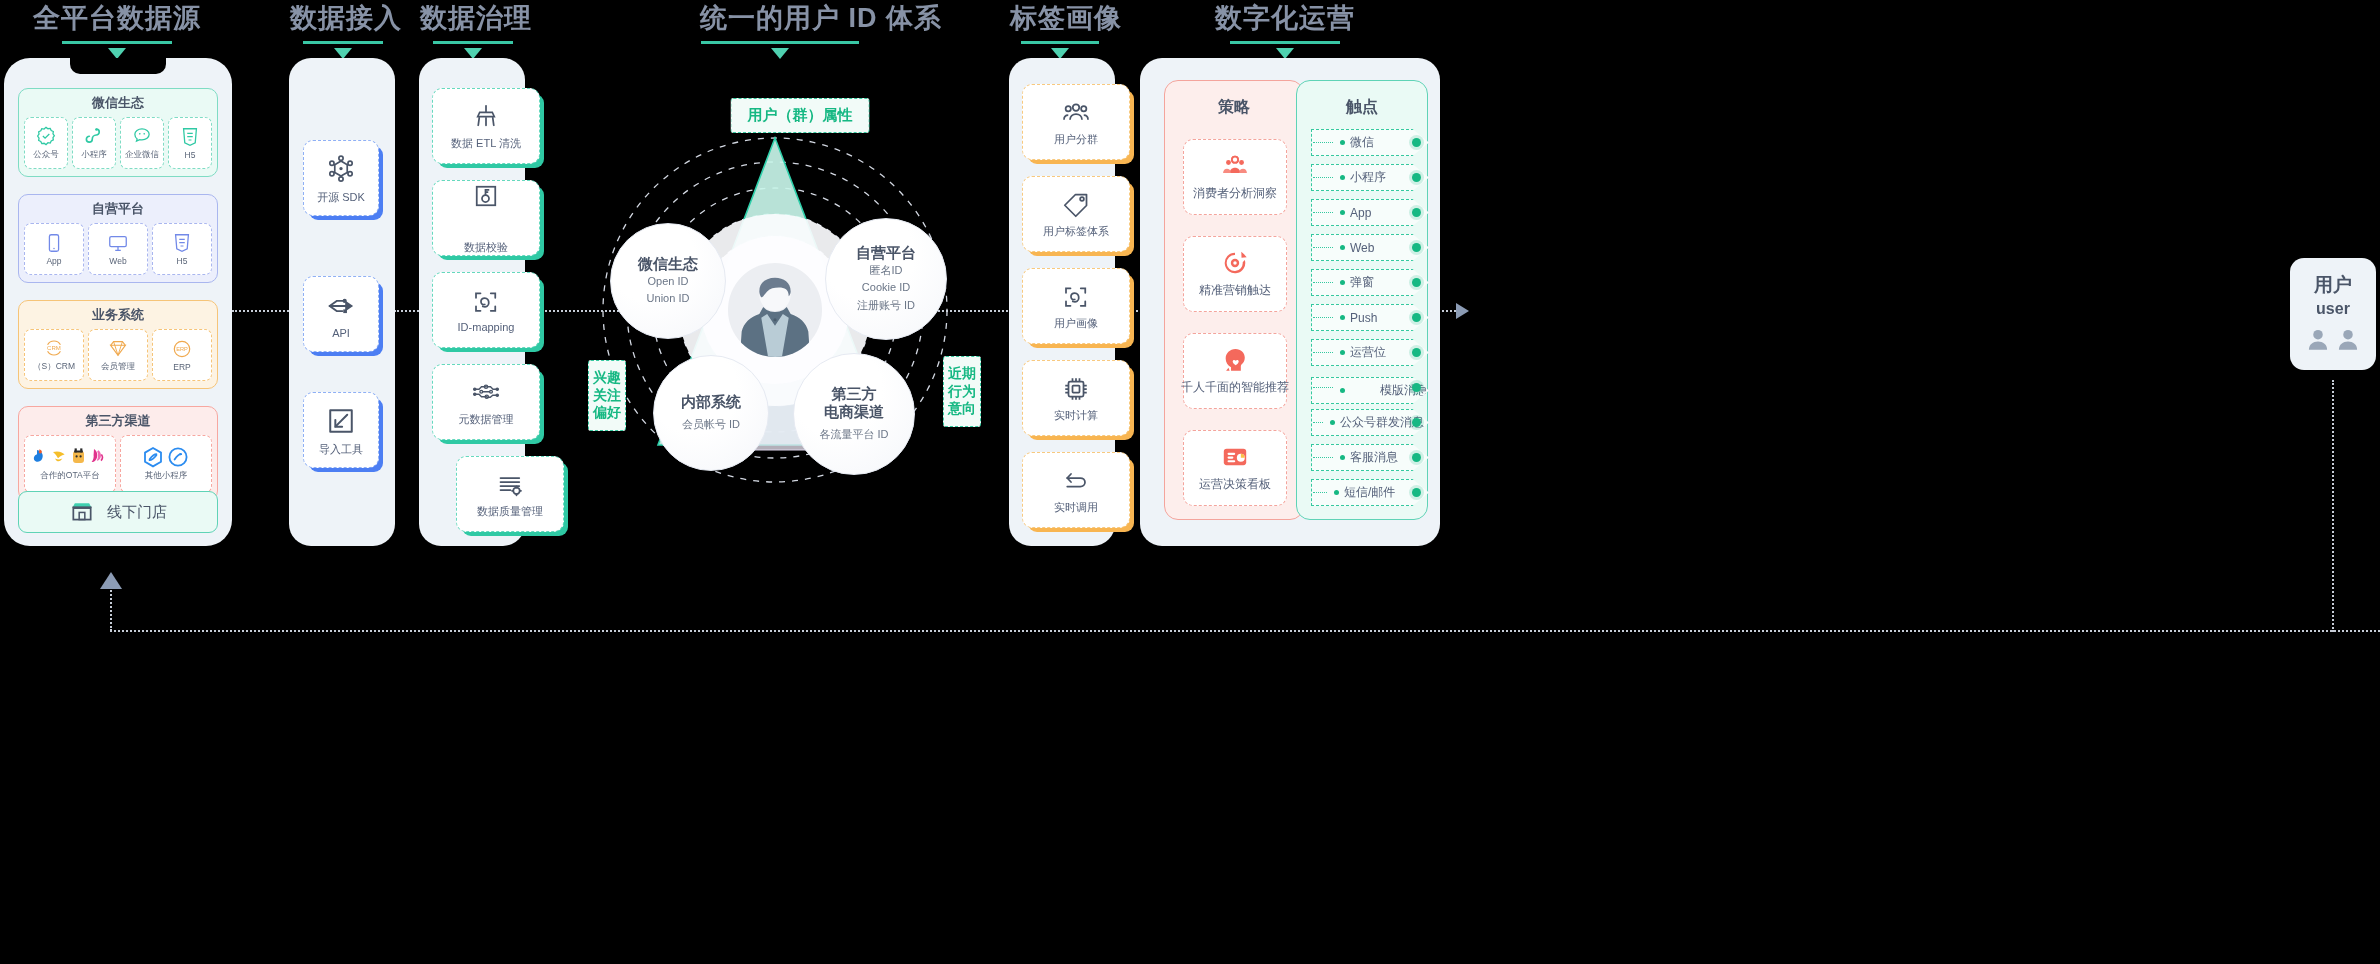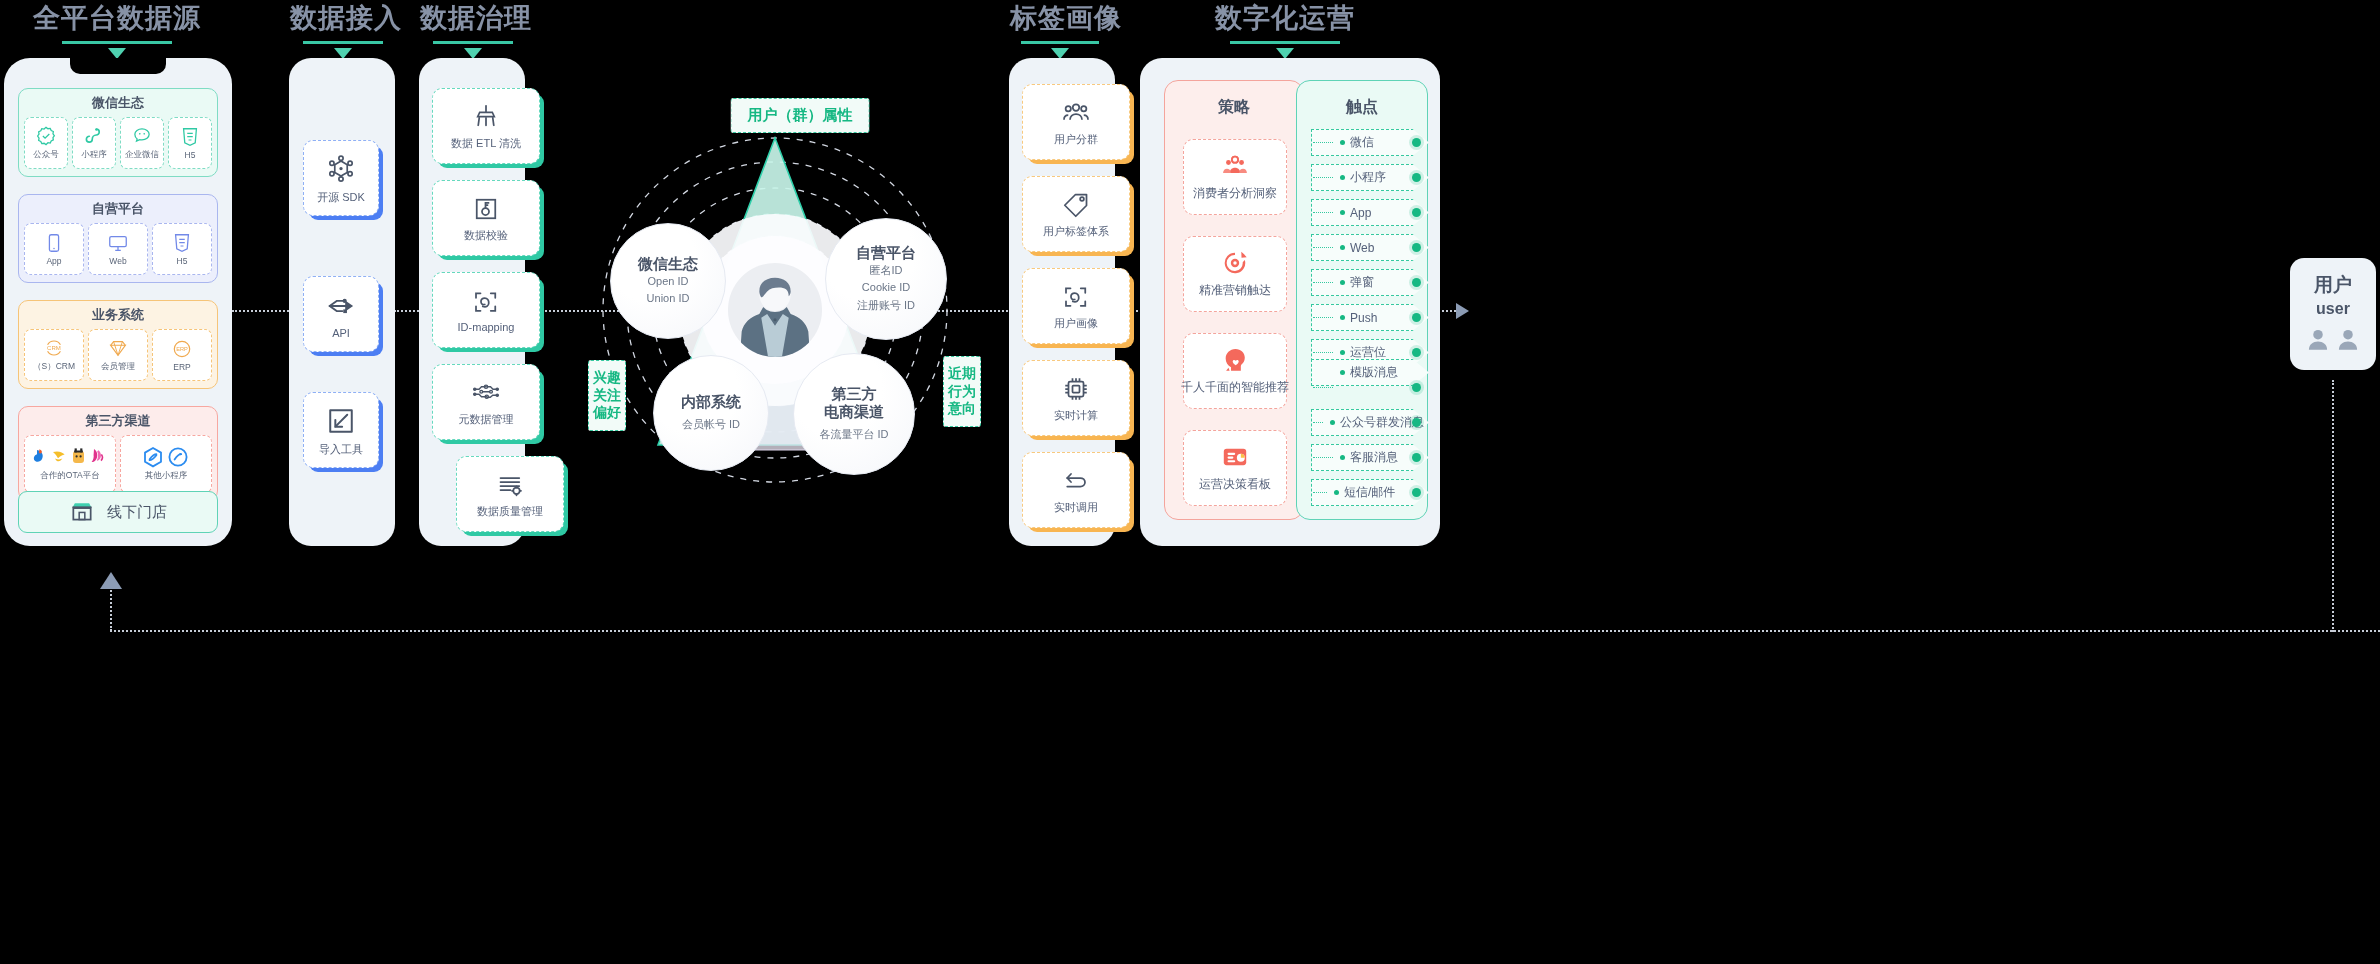--- a/index.html
+++ b/index.html
@@ -201,20 +201,25 @@
     <div class="caret"></div>
   </div>
   <div class="col-header" style="left:290px;top:0;width:105px;">
     <div class="title">数据接入</div>
     <div class="rule" style="width:80px;"></div>
     <div class="caret"></div>
   </div>
   <div class="col-header" style="left:420px;top:0;width:105px;">
     <div class="title">数据治理</div>
     <div class="rule" style="width:80px;"></div>
+    <div class="caret"></div>
+  </div>
+  <div class="col-header" style="left:700px;top:0;width:160px;">
+    <div class="title">统一的用户 ID 体系</div>
+    <div class="rule" style="width:158px;"></div>
     <div class="caret"></div>
   </div>
   <div class="col-header" style="left:1010px;top:0;width:100px;">
     <div class="title">标签画像</div>
     <div class="rule" style="width:78px;"></div>
     <div class="caret"></div>
   </div>
   <div class="col-header" style="left:1215px;top:0;width:140px;">
     <div class="title">数字化运营</div>
     <div class="rule" style="width:110px;"></div>
@@ -414,21 +419,21 @@
 
   <div class="card green wide" style="left:432px;top:88px;">
     <svg width="30" height="30" viewBox="0 0 24 24" fill="none" stroke="#4a5568" stroke-width="1.4" stroke-linecap="round">
       <path d="M12 3v5"></path>
         <path d="M5.4 11.6h13.2l-1.6-3.4H7z"></path>
         <path d="M6.6 12.6l-.8 6M12 12.6v6M17.4 12.6l.8 6"></path>
     </svg>
     <span class="lbl">数据 ETL 清洗</span>
   </div>
 
-  <div class="card green wide" style="left:432px;top:180px;">
+  <div class="card green wide" style="left:432px;top:180px;justify-content:space-between;">
     <svg width="30" height="30" viewBox="0 0 24 24" fill="none" stroke="#4a5568" stroke-width="1.4">
       <rect x="4.6" y="4.6" width="14.8" height="14.8"></rect>
       <circle cx="11.6" cy="14" r="2.8"></circle>
         <path d="M11.6 11.2V7h3M11.6 8.8h2.2"></path>
     </svg>
     <span class="lbl">数据校验</span>
   </div>
 
   <div class="card green wide" style="left:432px;top:272px;">
     <svg width="30" height="30" viewBox="0 0 24 24" fill="none" stroke="#4a5568" stroke-width="1.4" stroke-linecap="round">
@@ -680,21 +685,21 @@
     <div class="tpill-lead" style="left:16px;top:236px;"></div>
     <div class="tpill-endpoint" style="left:115px;top:232px;"></div>
 
     <div class="tpill" style="top:258px;">
       <span class="dot"></span>
       <span class="lbl">运营位</span>
     </div>
     <div class="tpill-lead" style="left:16px;top:271px;"></div>
     <div class="tpill-endpoint" style="left:115px;top:267px;"></div>
 
-    <div class="tpill" style="top:278px;">
+    <div class="tpill" style="top:296px;justify-content:space-between;">
       <span class="dot"></span>
       <span class="lbl">模版消息</span>
     </div>
     <div class="tpill-lead" style="left:16px;top:306px;"></div>
     <div class="tpill-endpoint" style="left:115px;top:302px;"></div>
 
     <div class="tpill" style="top:328px;padding-left:18px;">
       <span class="dot"></span>
       <span class="lbl">公众号群发消息</span>
     </div>

